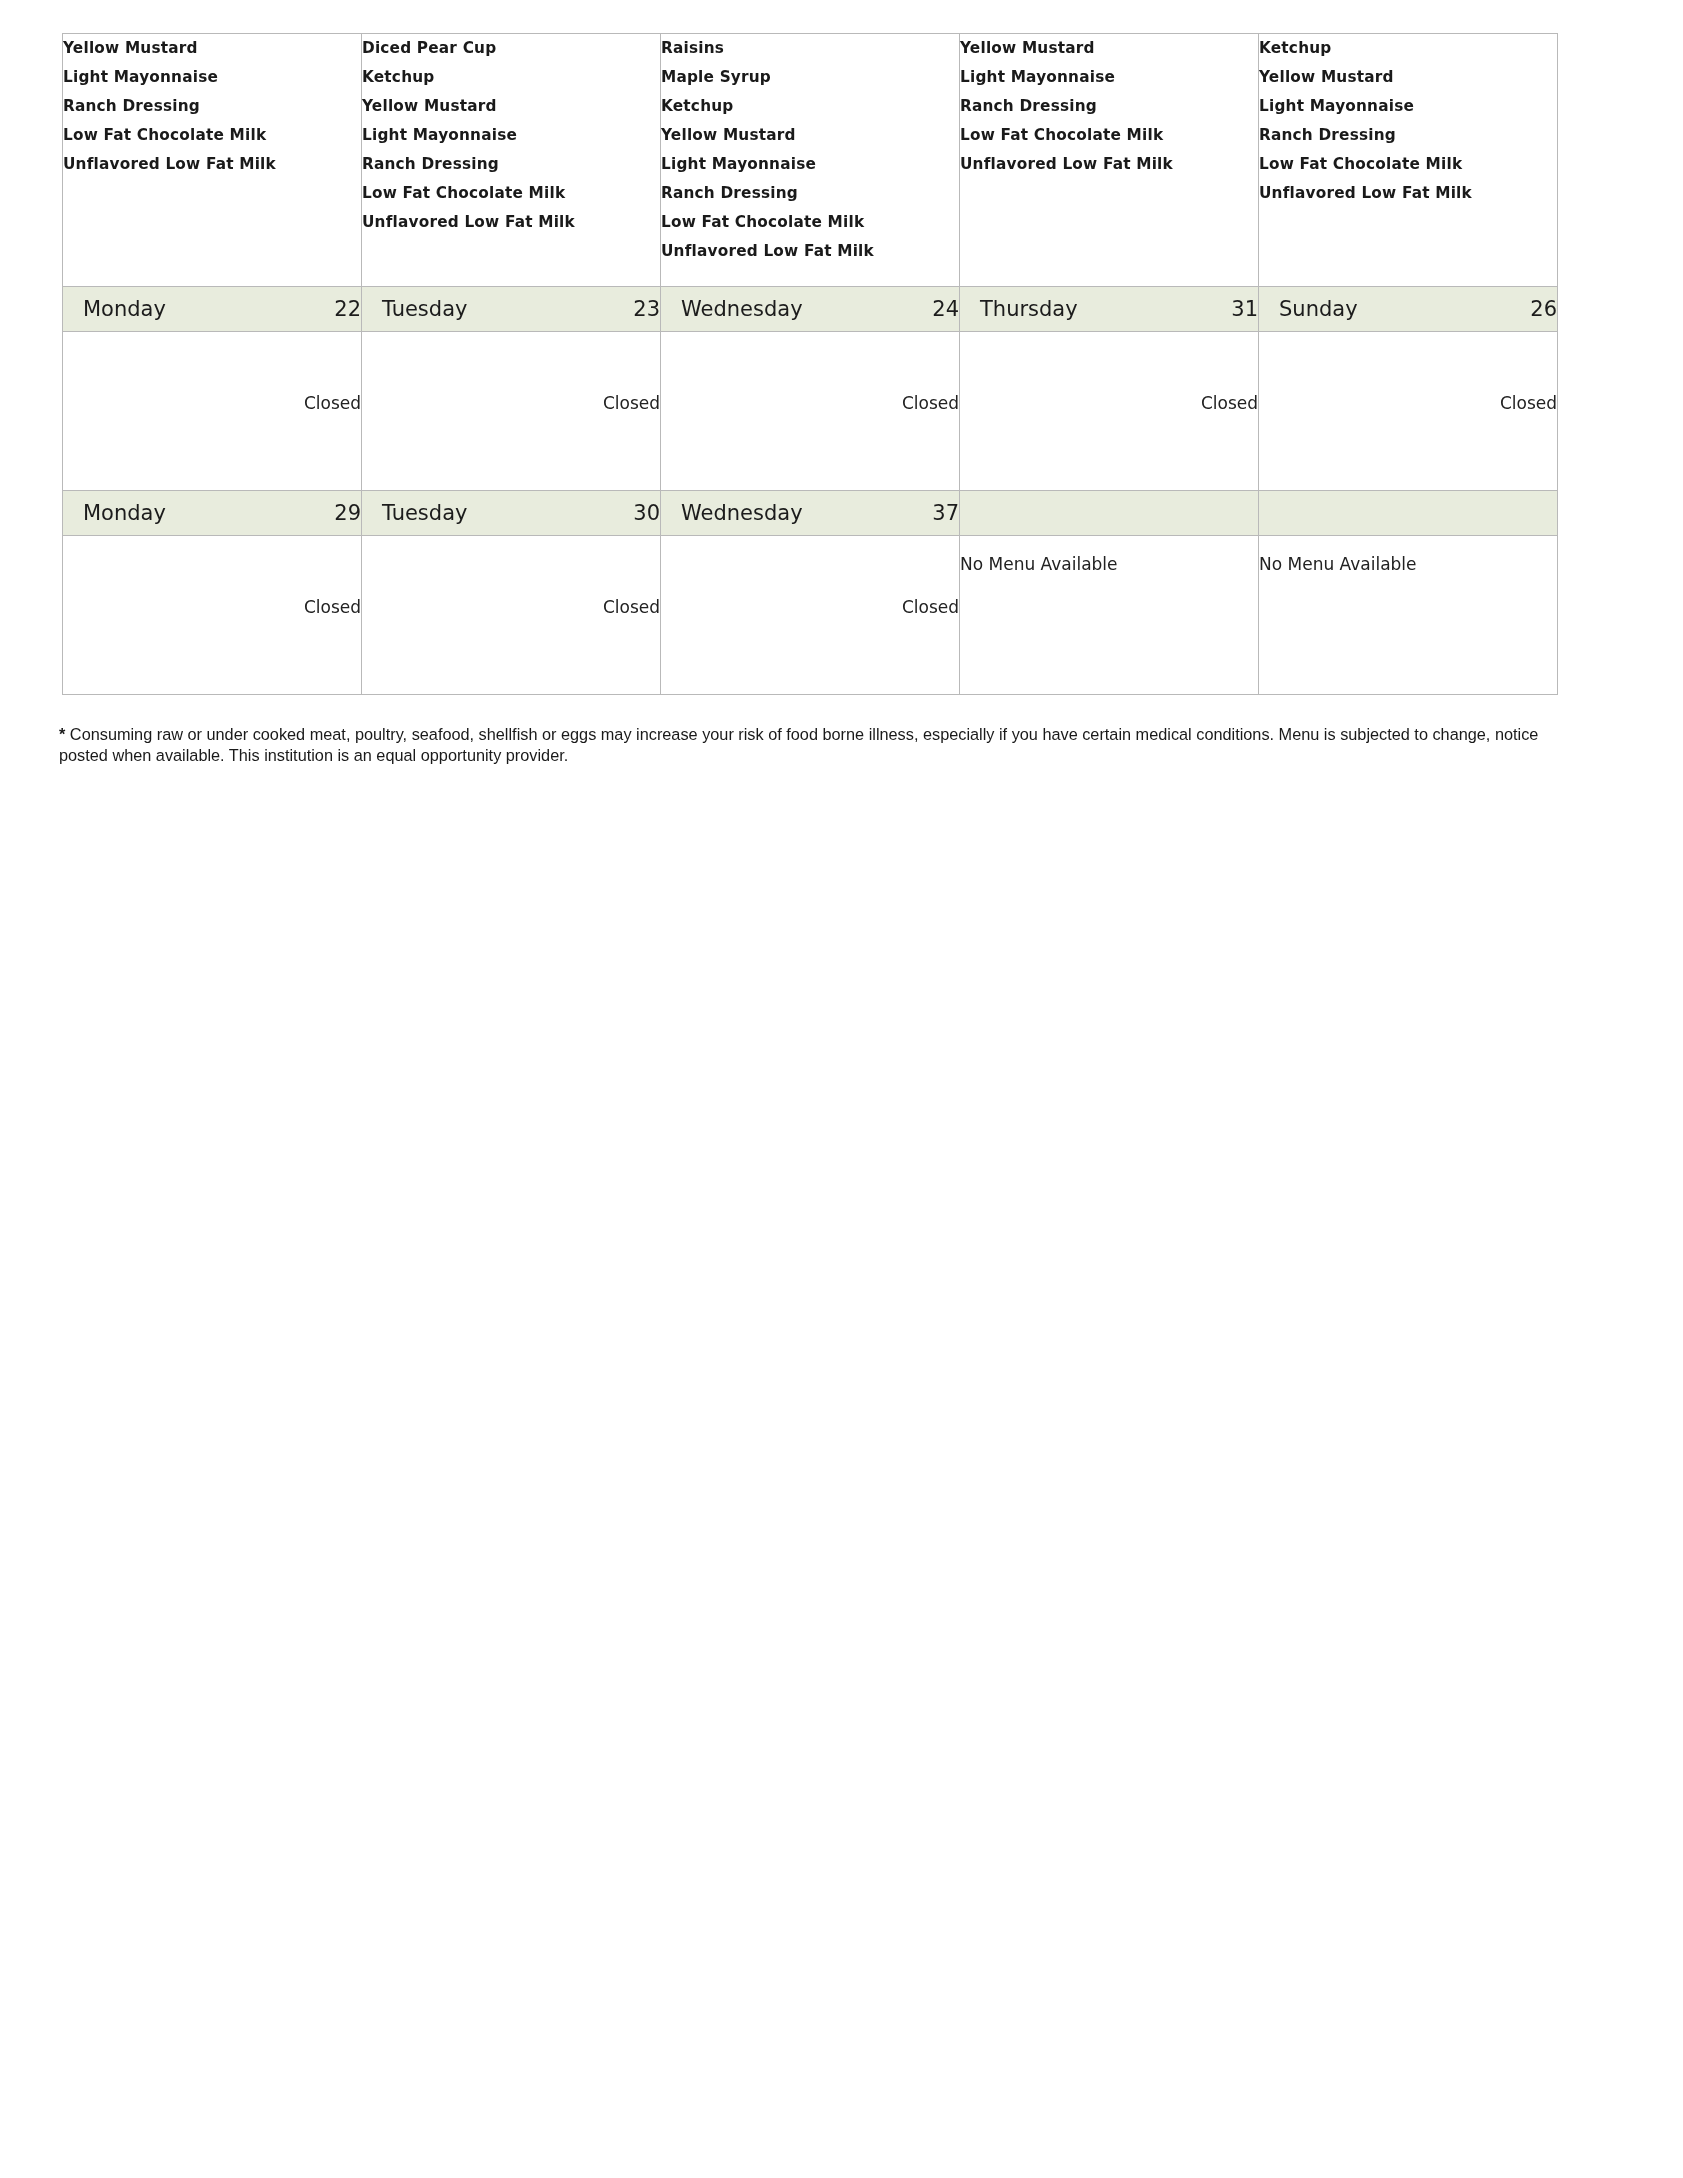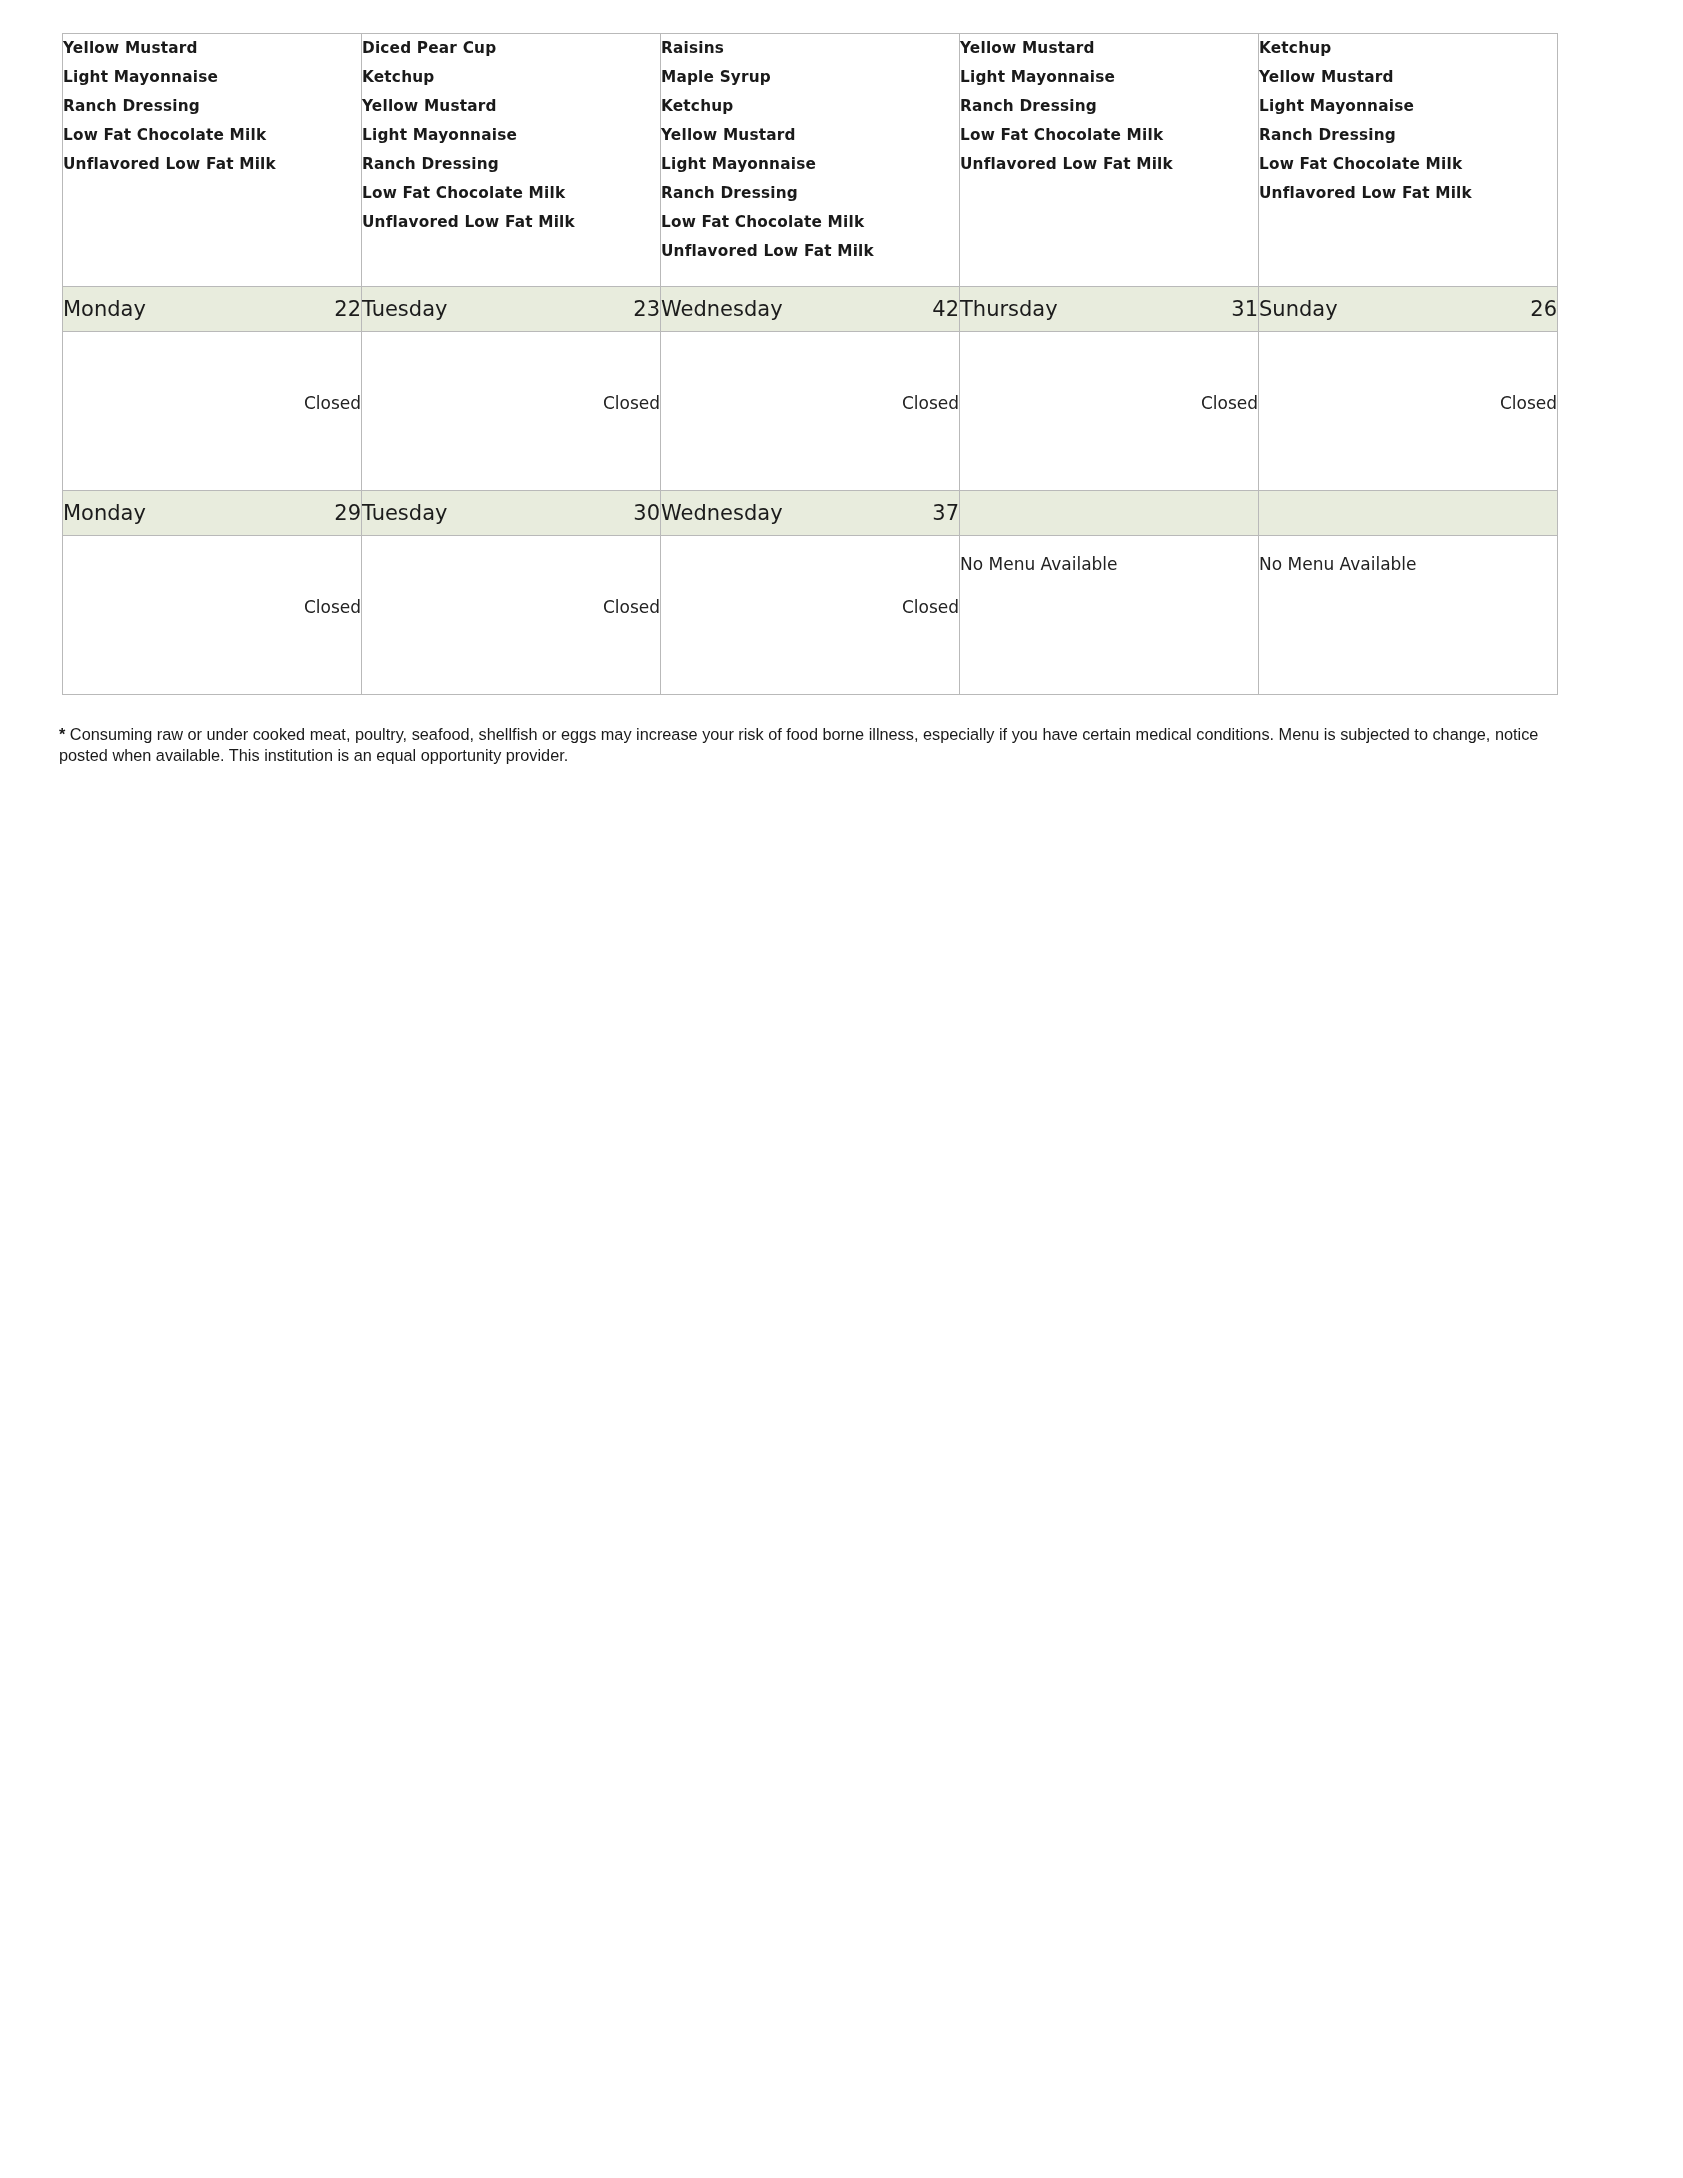--- a/index.html
+++ b/index.html
@@ -53,20 +53,21 @@
   .day-head {
     background: #e8ecdd;
     height: 44px;
     padding: 0 13px;
   }
   .day-head-inner {
     display: flex;
     align-items: center;
     justify-content: space-between;
     height: 44px;
+    padding-left: 20px;
   }
   .day-name {
     font-size: 21px;
     color: #1c1c1c;
     font-family: "DejaVu Sans", sans-serif;
   }
   .day-num {
     font-size: 21px;
     color: #1c1c1c;
     font-family: "DejaVu Sans", sans-serif;
@@ -180,21 +181,21 @@
         </td>
         <td class="day-head">
           <div class="day-head-inner">
             <span class="day-name">Tuesday</span>
             <span class="day-num">23</span>
           </div>
         </td>
         <td class="day-head">
           <div class="day-head-inner">
             <span class="day-name">Wednesday</span>
-            <span class="day-num">42</span>
+            <span class="day-num">24</span>
           </div>
         </td>
         <td class="day-head">
           <div class="day-head-inner">
             <span class="day-name">Thursday</span>
             <span class="day-num">31</span>
           </div>
         </td>
         <td class="day-head">
           <div class="day-head-inner">

